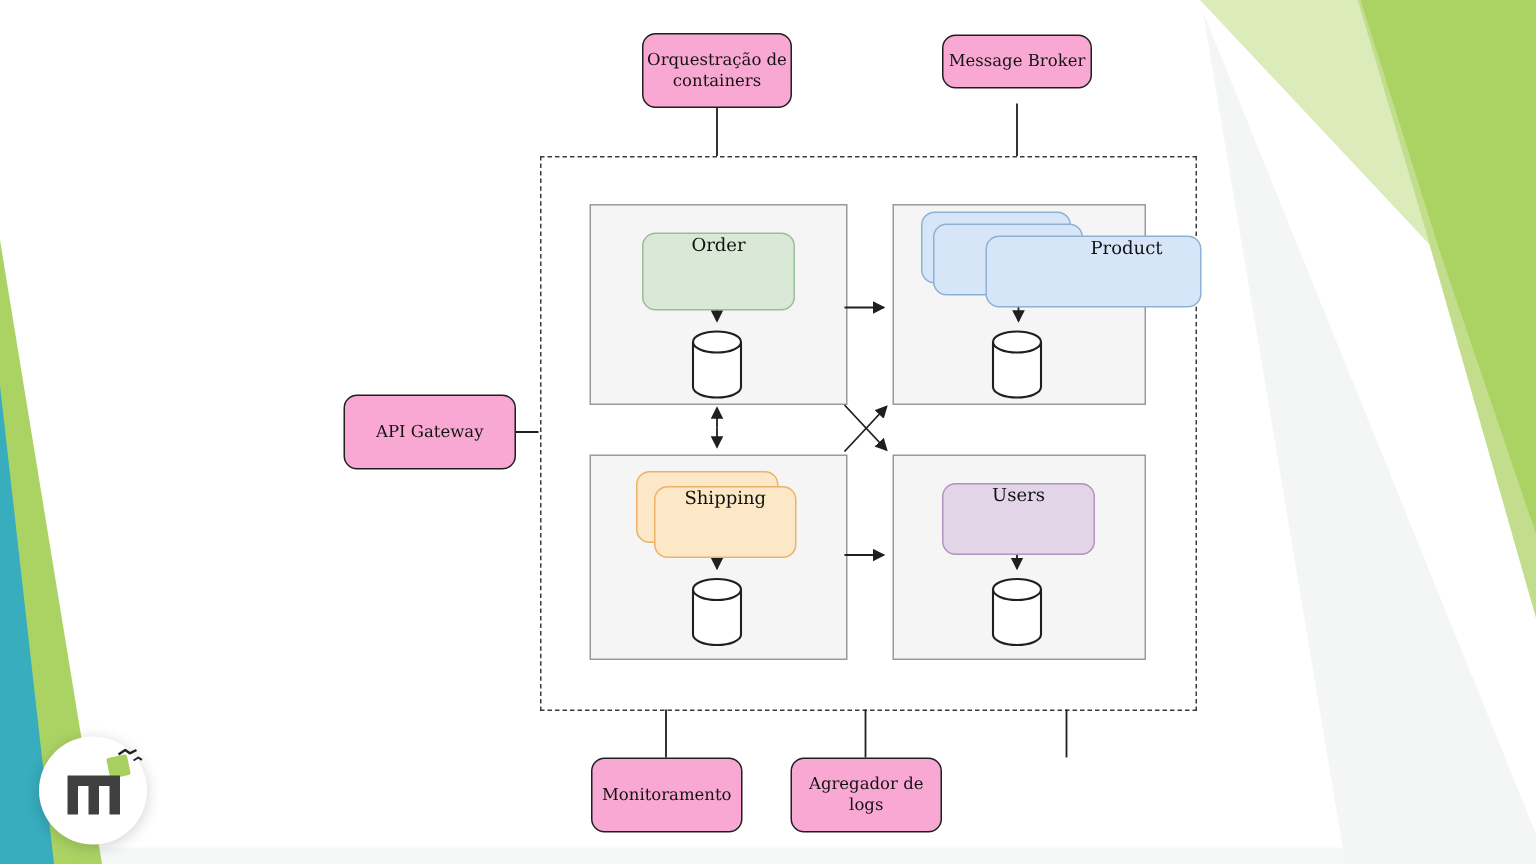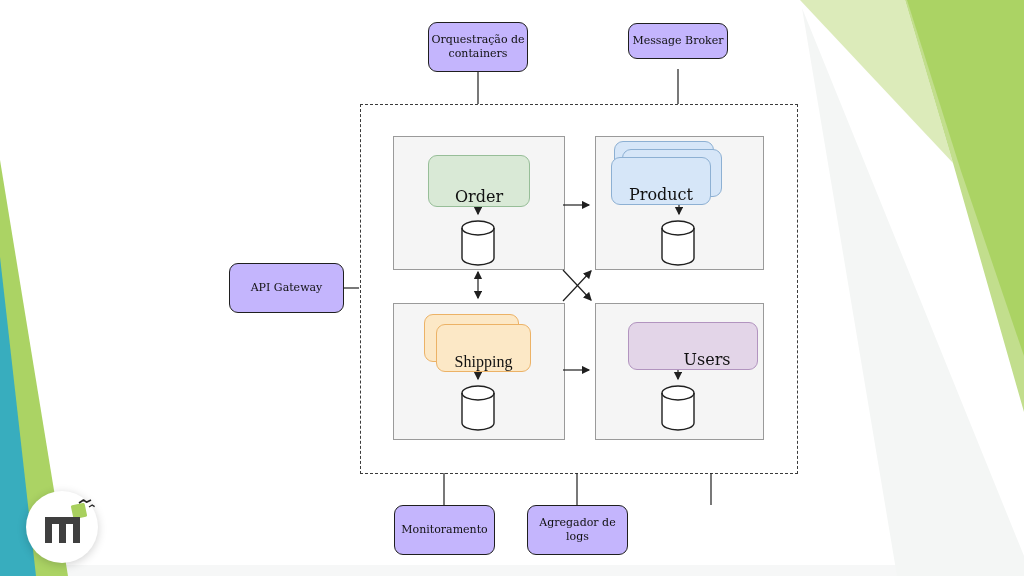--- a/index.html
+++ b/index.html
@@ -17,40 +17,40 @@
             border:1px dashed #3b3b3b;z-index:2;background:transparent;}
 
   
   .panel{position:absolute;width:170px;height:132px;background:#f5f5f5;border:1px solid #9a9a9a;z-index:3;}
   .panel.p-order{left:393px;top:136px;}
   .panel.p-product{left:595px;top:136px;width:167px;}
   .panel.p-shipping{left:393px;top:303px;height:135px;}
   .panel.p-users{left:595px;top:303px;width:167px;height:135px;}
 
   
-  .card{position:absolute;border-radius:9px;border:1px solid;display:flex;align-items:flex-end;
-        justify-content:center;font-size:16px;z-index:5;}
+  .card{position:absolute;border-radius:9px;border:1px solid;display:flex;align-items:flex-start;
+        justify-content:center;font-size:12px;z-index:5;}
   .ghost{z-index:4;}
   .c-order{left:428px;top:155px;width:100px;height:50px;}
-  .c-product{left:611px;top:157px;width:98px;height:46px;}
+  .c-product{left:657px;top:157px;width:98px;height:46px;padding-left:44px;}
   .c-product-g1{left:622px;top:149px;width:98px;height:46px;}
   .c-product-g2{left:614px;top:141px;width:98px;height:46px;}
-  .c-shipping{left:436px;top:324px;width:93px;height:46px;font-family:Liberation Serif, serif;}
+  .c-shipping{left:436px;top:324px;width:93px;height:46px;}
   .c-shipping-g1{left:424px;top:314px;width:93px;height:46px;}
   .c-users{left:628px;top:322px;width:100px;height:46px;}
 
   
   .db{position:absolute;width:36px;height:48px;z-index:5;}
   .db-order{left:460px;top:219px;}
   .db-product{left:660px;top:219px;}
   .db-shipping{left:460px;top:384px;}
   .db-users{left:660px;top:384px;}
 
   
-  .node{position:absolute;background:#c4b5fd;border:1px solid #1f1f1f;border-radius:9px;
+  .node{position:absolute;background:#f9a8d4;border:1px solid #1f1f1f;border-radius:9px;
         display:flex;align-items:center;justify-content:center;text-align:center;
         font-size:11px;line-height:1.3;padding:2px;box-sizing:border-box;z-index:5;}
   .n-orch{left:428px;top:22px;width:100px;height:50px;}
   .n-broker{left:628px;top:23px;width:100px;height:36px;}
   .n-gateway{left:229px;top:263px;width:115px;height:50px;}
   .n-monitor{left:394px;top:505px;width:101px;height:50px;}
   .n-logs{left:527px;top:505px;width:101px;height:50px;}
   .n-tracing{left:661px;top:505px;width:102px;height:50px;}
 
   
@@ -123,21 +123,21 @@
   <div class="card ghost c-product-g1" style="background-color: rgb(214, 230, 248); border-color: rgb(141, 176, 211);"></div>
   <div class="card c-product" style="background-color: rgb(214, 230, 248); border-color: rgb(141, 176, 211);">
     <span>Product</span>
   </div>
 
   <div class="card ghost c-shipping-g1" style="background-color: rgb(252, 232, 198); border-color: rgb(236, 178, 102);"></div>
   <div class="card c-shipping" style="background-color: rgb(252, 232, 198); border-color: rgb(236, 178, 102);">
     <span>Shipping</span>
   </div>
 
-  <div class="card c-users" style="background-color: rgb(227, 213, 232); border-color: rgb(178, 148, 191); padding-left: 28px;">
+  <div class="card c-users" style="background-color: rgb(227, 213, 232); border-color: rgb(178, 148, 191);">
     <span>Users</span>
   </div>
 
   <div class="db db-order">
     <svg width="36" height="48" viewBox="0 0 36 48">
       <path d="M2 9 a16 7 0 0 1 32 0 v30 a16 7 0 0 1 -32 0 z" fill="#fff" stroke="#1f1f1f" stroke-width="1.4"></path>
       <path d="M2 9 a16 7 0 0 0 32 0" fill="none" stroke="#1f1f1f" stroke-width="1.4"></path>
     </svg>
   </div>
   <div class="db db-product">

